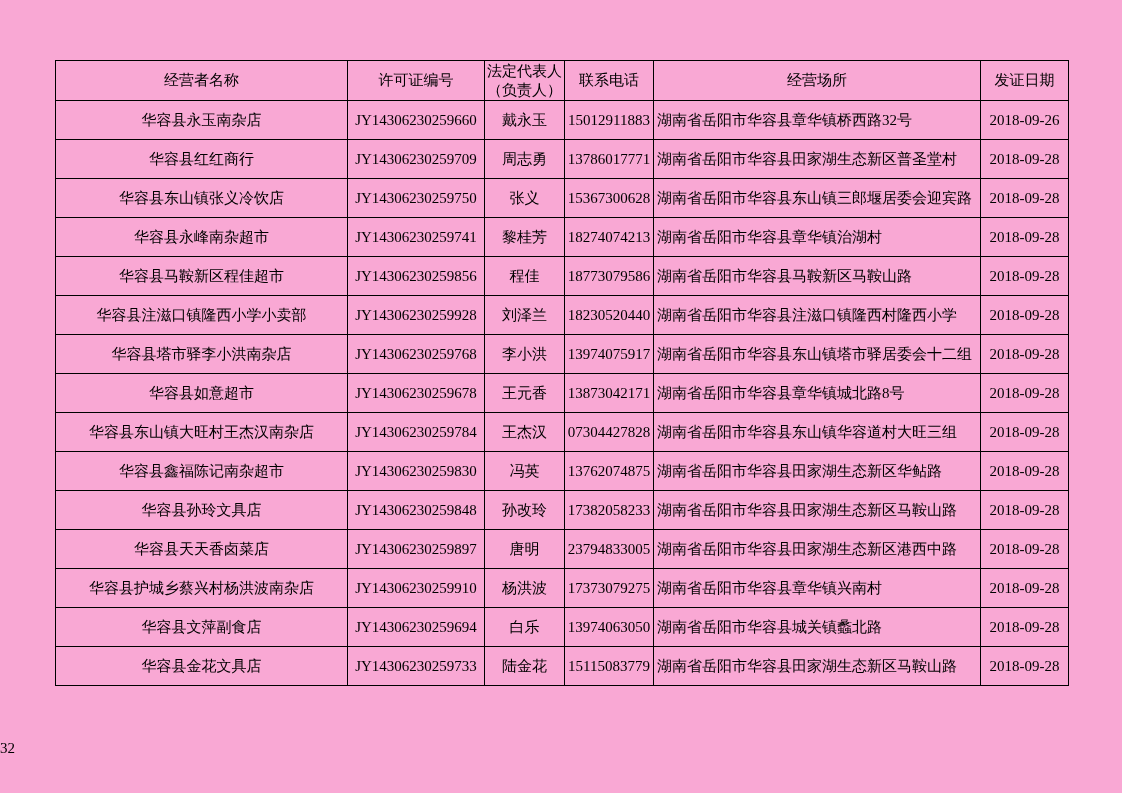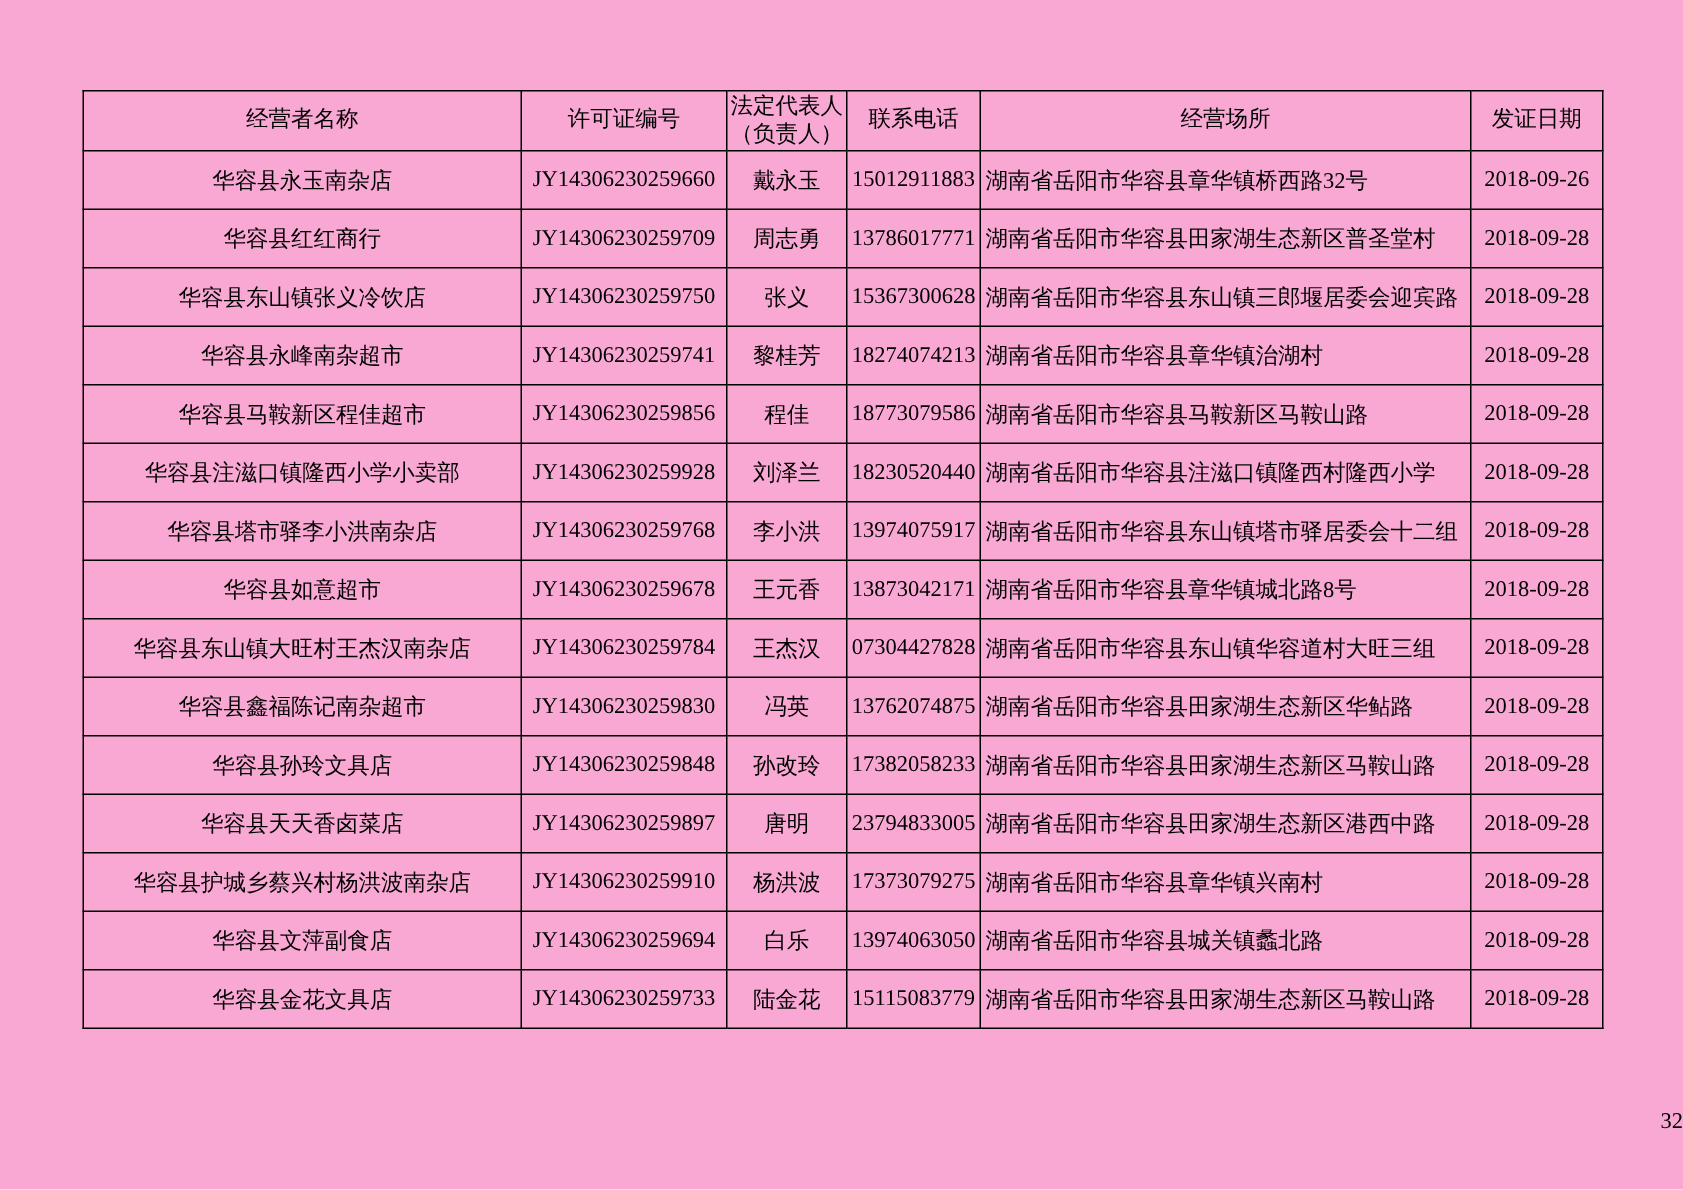--- a/index.html
+++ b/index.html
@@ -52,21 +52,21 @@
     margin-left: 40px;
   }
   table.license-table tbody td.col-phone {
     padding: 0 1px;
   }
   .page-number {
     position: absolute;
     top: 740px;
     left: 0;
     width: 100%;
-    text-align: right;
+    text-align: left;
     font-size: 15px;
   }
 </style>
 </head>
 <body>
 
 <div class="page">
 
   <table class="license-table">
     <colgroup>

